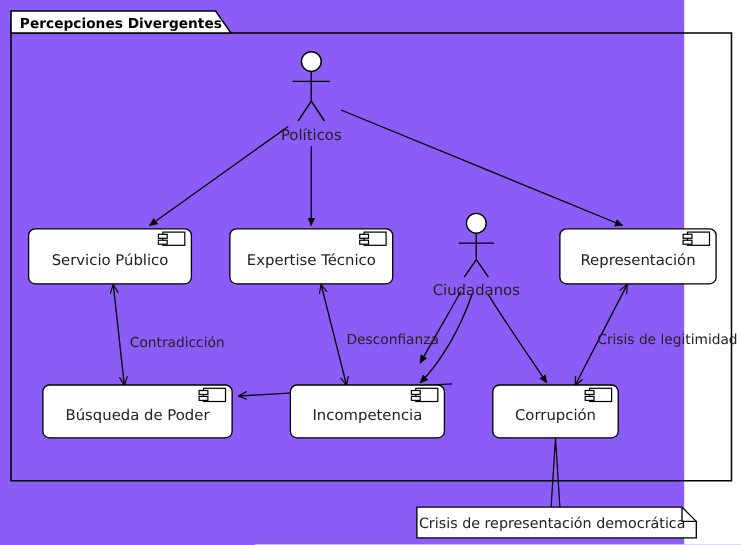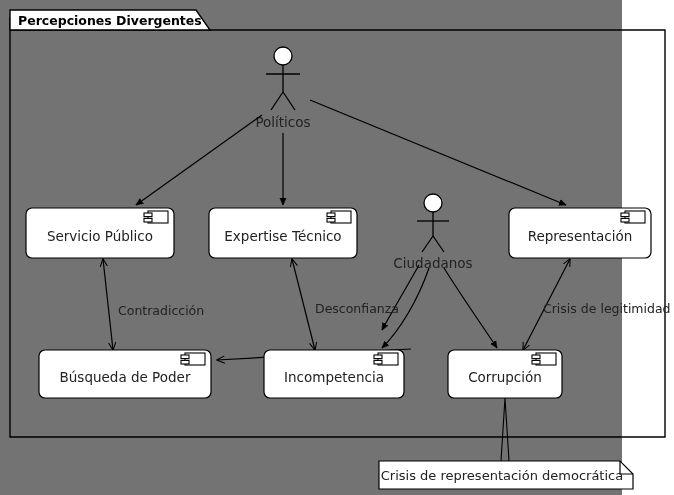--- a/index.html
+++ b/index.html
@@ -10,21 +10,21 @@
   body {
     font-family: "DejaVu Sans", sans-serif;
     width: 674px;
     height: 495px;
     overflow: hidden;
   }
   #diagram-root {
     position: relative;
     width: 622px;
     height: 495px;
-    background: #737373;
+    background: #8b5cf6;
     text-align: right;
   }
   svg#uml-canvas {
     position: absolute;
     left: 0;
     top: 0;
     width: 674px;
     height: 495px;
     display: block;
   }

